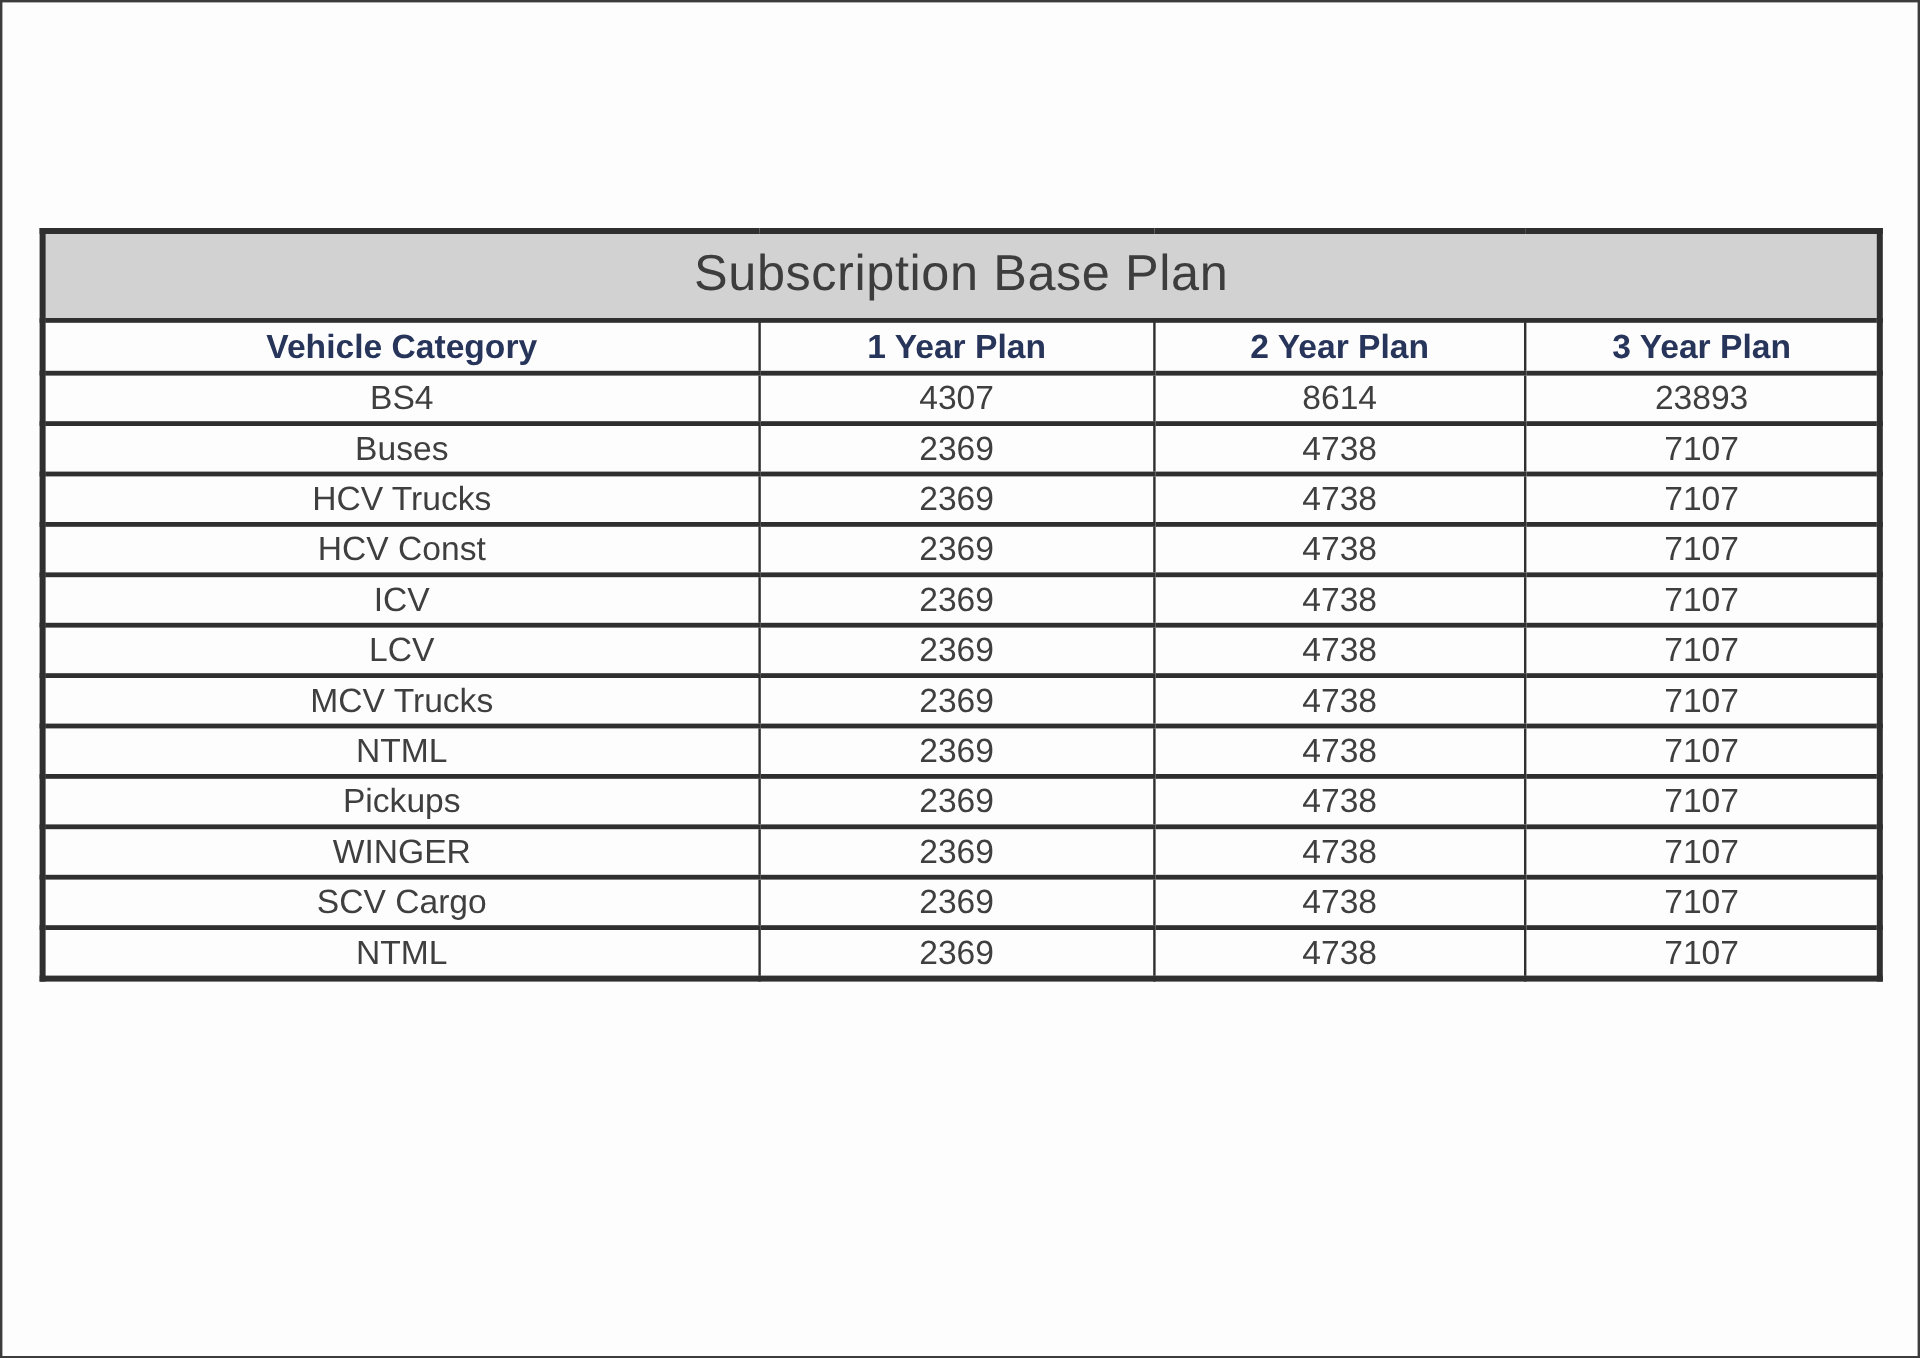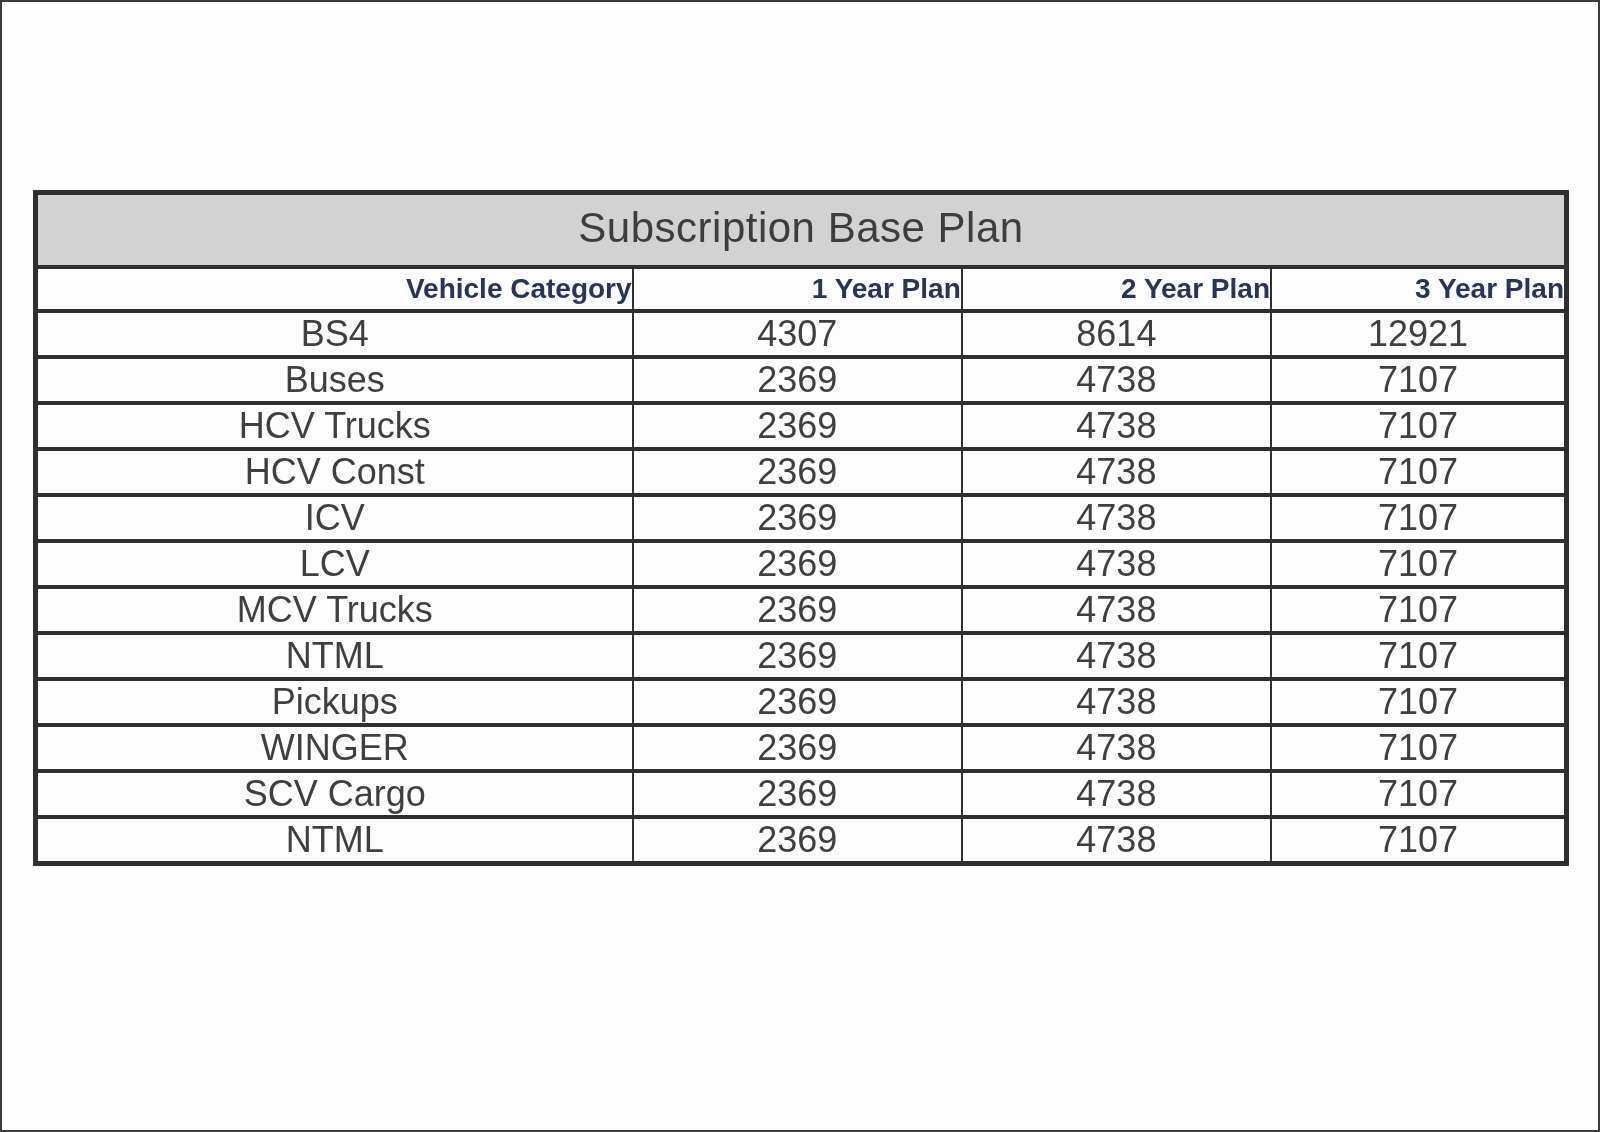--- a/index.html
+++ b/index.html
@@ -41,32 +41,32 @@
     text-align: center;
     height: 62px;
     border: 4px solid #2f2f2f;
     letter-spacing: 0.5px;
     padding: 2px 0 6px 0;
   }
   th.col-header {
     color: #27355a;
     font-size: 28px;
     font-weight: 700;
-    text-align: right;
+    text-align: center;
     height: 40px;
     border-left: 2px solid #2f2f2f;
     border-right: 2px solid #2f2f2f;
     border-top: 4px solid #2f2f2f;
     border-bottom: 4px solid #2f2f2f;
     padding: 0;
     background: #fdfdfd;
   }
   td.data-cell {
     color: #3f3f3f;
-    font-size: 36px;
+    font-size: 28px;
     font-weight: 400;
     text-align: center;
     height: 38px;
     border-left: 2px solid #2f2f2f;
     border-right: 2px solid #2f2f2f;
     border-top: 4px solid #2f2f2f;
     border-bottom: 4px solid #2f2f2f;
     padding: 0;
     background: #fdfdfd;
   }
@@ -91,21 +91,21 @@
         <th class="col-header">1 Year Plan</th>
         <th class="col-header">2 Year Plan</th>
         <th class="col-header">3 Year Plan</th>
       </tr>
     </thead>
     <tbody>
   <tr>
     <td class="data-cell" data-cell="category">BS4</td>
     <td class="data-cell" data-cell="plan1">4307</td>
     <td class="data-cell" data-cell="plan2">8614</td>
-    <td class="data-cell" data-cell="plan3">12921</td>
+    <td class="data-cell" data-cell="plan3">23893</td>
   </tr>
 
   <tr>
     <td class="data-cell" data-cell="category">Buses</td>
     <td class="data-cell" data-cell="plan1">2369</td>
     <td class="data-cell" data-cell="plan2">4738</td>
     <td class="data-cell" data-cell="plan3">7107</td>
   </tr>
 
 

